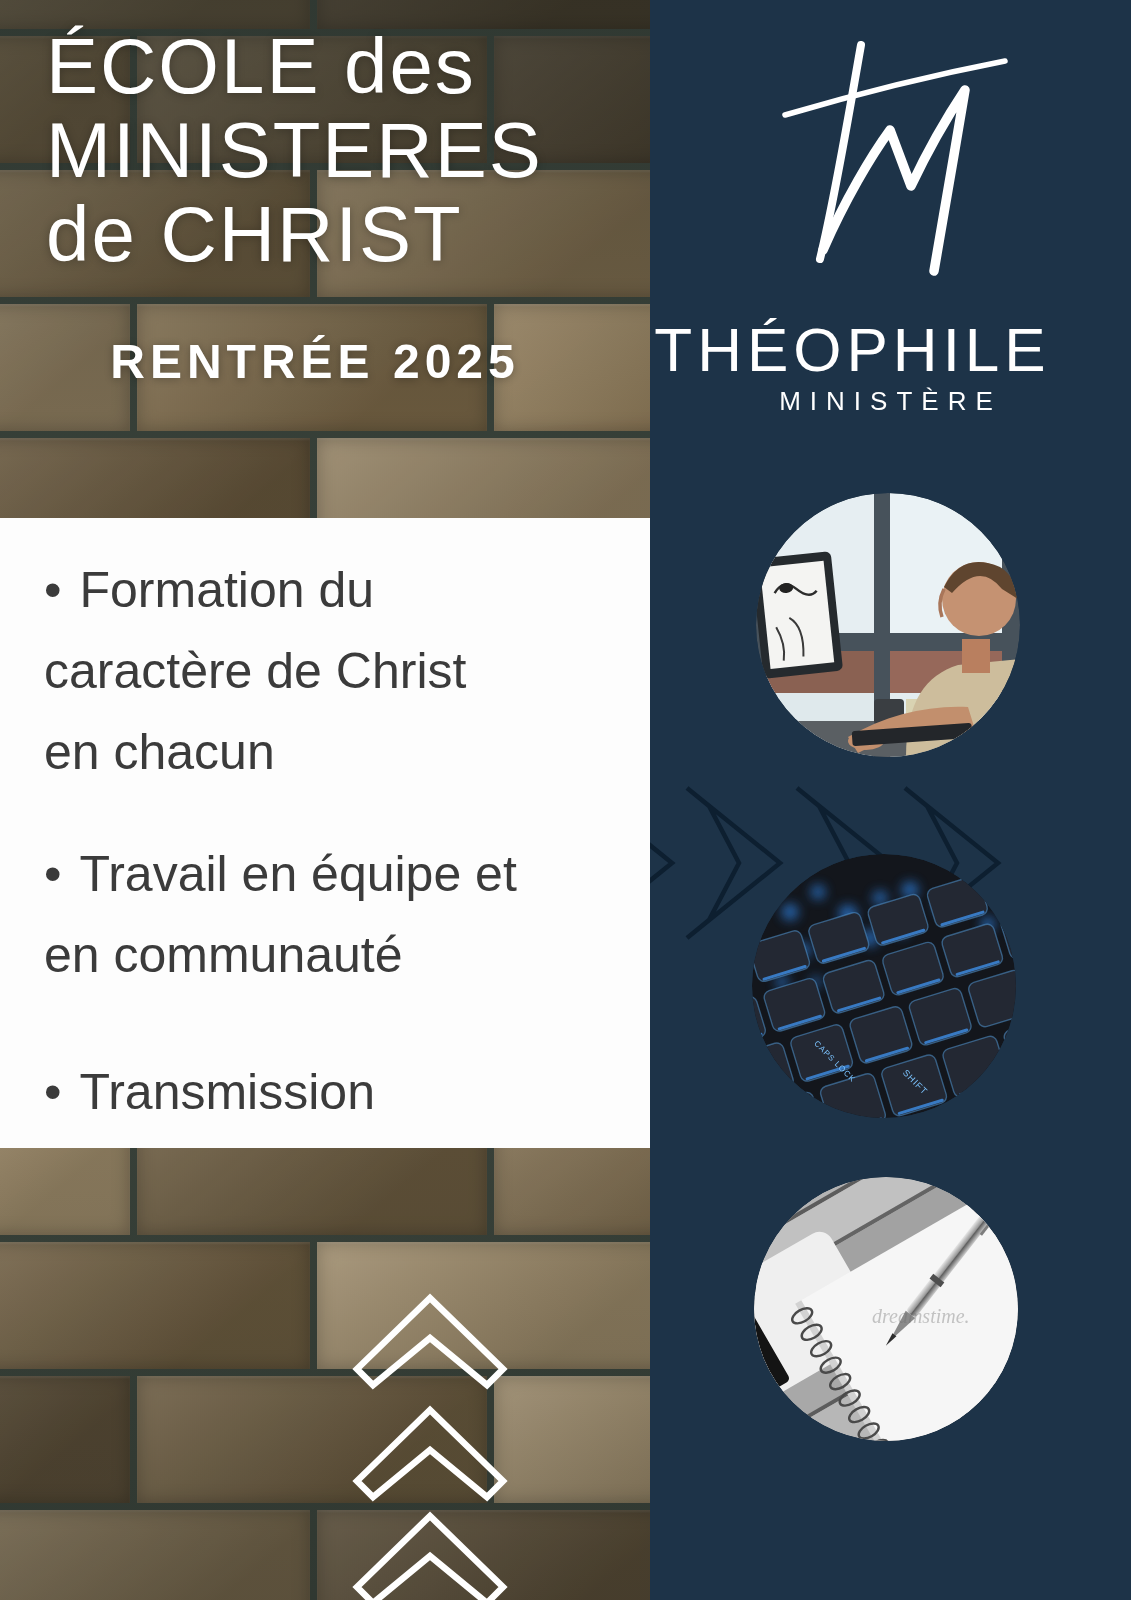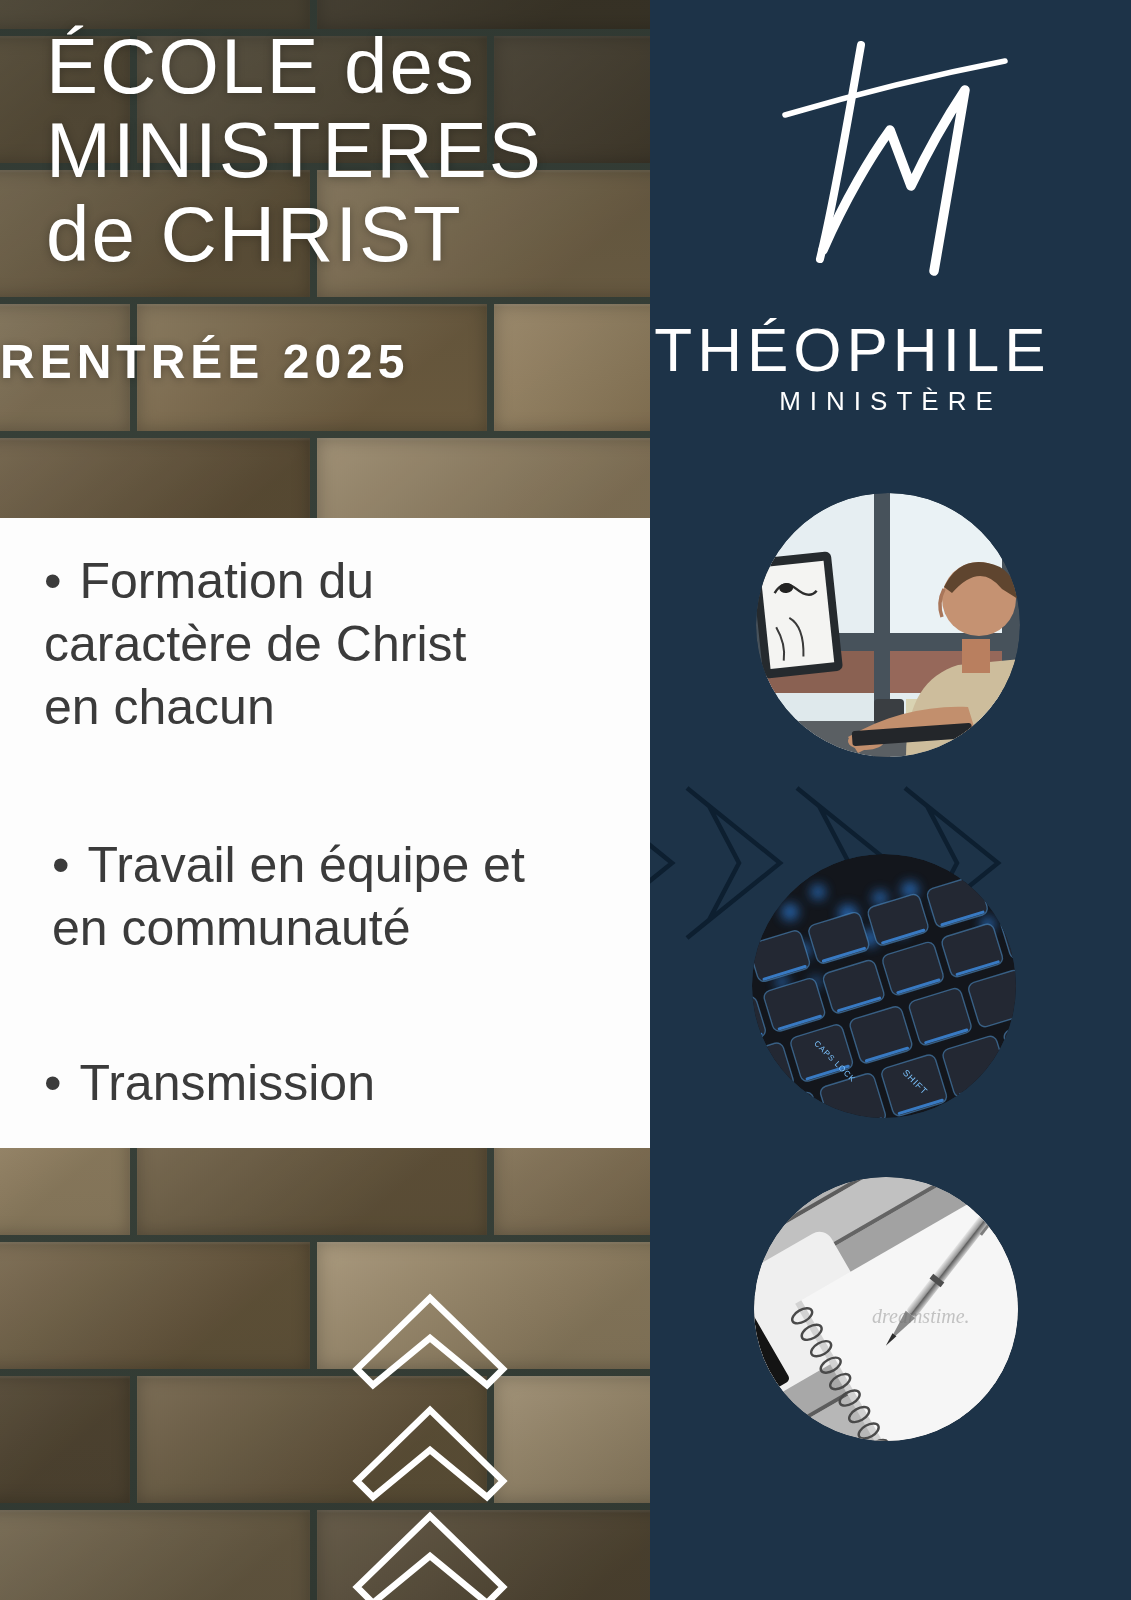--- a/index.html
+++ b/index.html
@@ -11,29 +11,29 @@
   .brick-col{position:absolute;left:0;top:0;width:650px;height:1600px;background:#39423a;overflow:hidden;z-index:0;}
   .brick{position:absolute;box-shadow:inset 0 0 18px rgba(0,0,0,.28), inset 0 2px 2px rgba(255,255,255,.12);}
   .wall-tint{position:absolute;left:0;top:0;width:650px;height:1600px;z-index:1;pointer-events:none;
     background:linear-gradient(180deg,rgba(30,38,34,.32),rgba(30,38,34,.10) 28%,rgba(46,52,46,.12) 68%,rgba(24,30,26,.28));}
   
   .navy-col{position:absolute;left:650px;top:0;width:481px;height:1600px;z-index:0;}
   
   .title{position:absolute;left:46px;top:16px;z-index:2;color:#ffffff;
     font-size:78px;line-height:84px;font-weight:400;letter-spacing:2px;
     text-shadow:0 1px 10px rgba(0,0,0,.28);margin-top:8px;}
-  .session{position:absolute;left:0;top:334px;width:630px;z-index:2;text-align:left;
+  .session{position:absolute;left:0;top:334px;width:630px;z-index:2;text-align:center;
     color:#ffffff;font-size:48px;font-weight:700;letter-spacing:5px;
     text-shadow:0 1px 8px rgba(0,0,0,.3);}
   
   .white-panel{position:absolute;left:0;top:518px;width:650px;height:630px;background:#fdfdfd;z-index:3;}
   .bullet{position:absolute;left:44px;width:482px;margin:0;
-    color:#3b3b3b;font-size:50px;line-height:63px;font-weight:400;}
+    color:#3b3b3b;font-size:50px;line-height:81px;font-weight:400;}
   .bullet .dot{margin-right:18px;}
-  .b1{top:32px;} .b2{top:316px;margin-left:8px;} .b3{top:511px;margin-top:23px;}
+  .b1{top:32px;} .b2{top:316px;} .b3{top:511px;margin-top:23px;}
   
   .footer-note{position:absolute;left:0;top:1166px;width:650px;z-index:2;text-align:center;
     color:#ffffff;font-size:35px;line-height:52px;font-weight:700;
     text-shadow:0 1px 8px rgba(0,0,0,.35);}
   
   .chev-up{position:absolute;left:345px;top:1285px;z-index:2;}
   .chev-right{position:absolute;left:650px;top:770px;z-index:1;}
   .logo{position:absolute;left:773px;top:38px;z-index:2;}
   .brand-primary{position:absolute;left:650px;top:314px;width:405px;z-index:2;text-align:center;
     color:#ffffff;font-size:62px;font-weight:400;letter-spacing:5px;}

